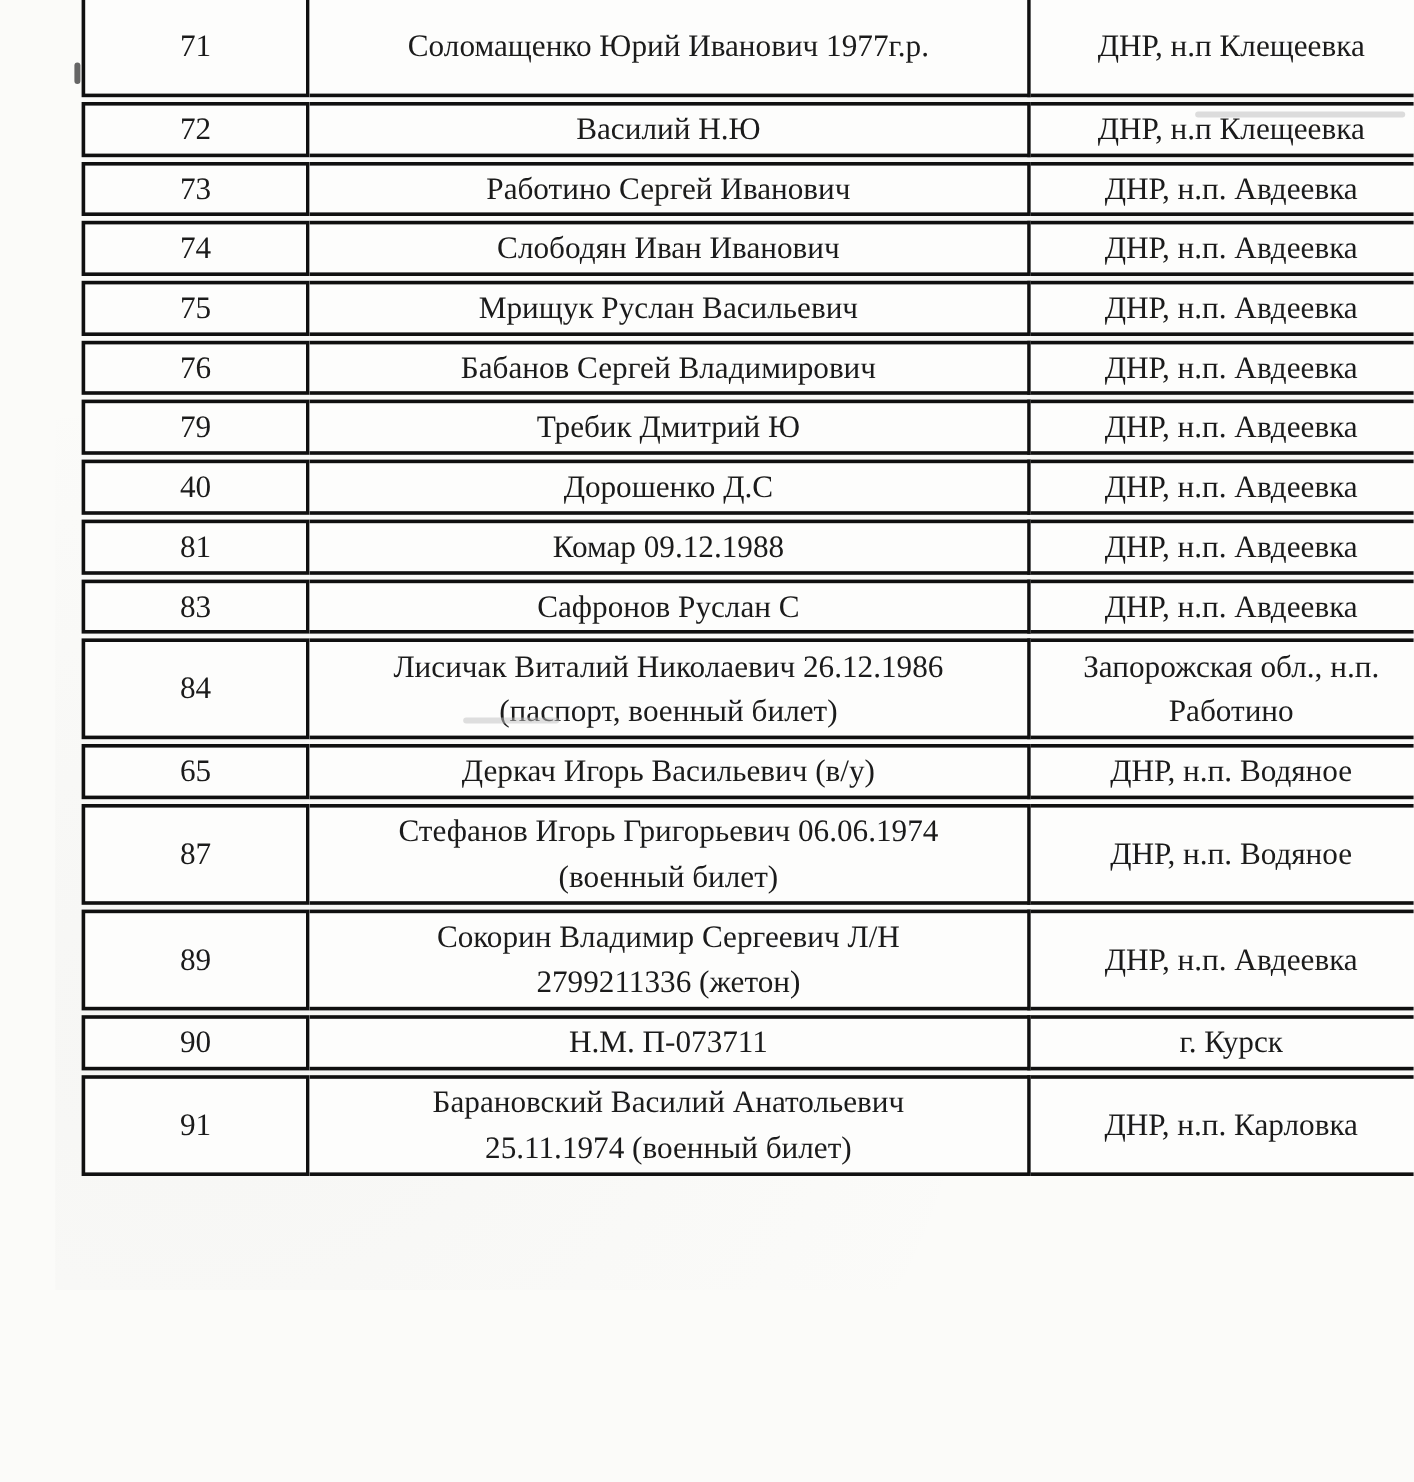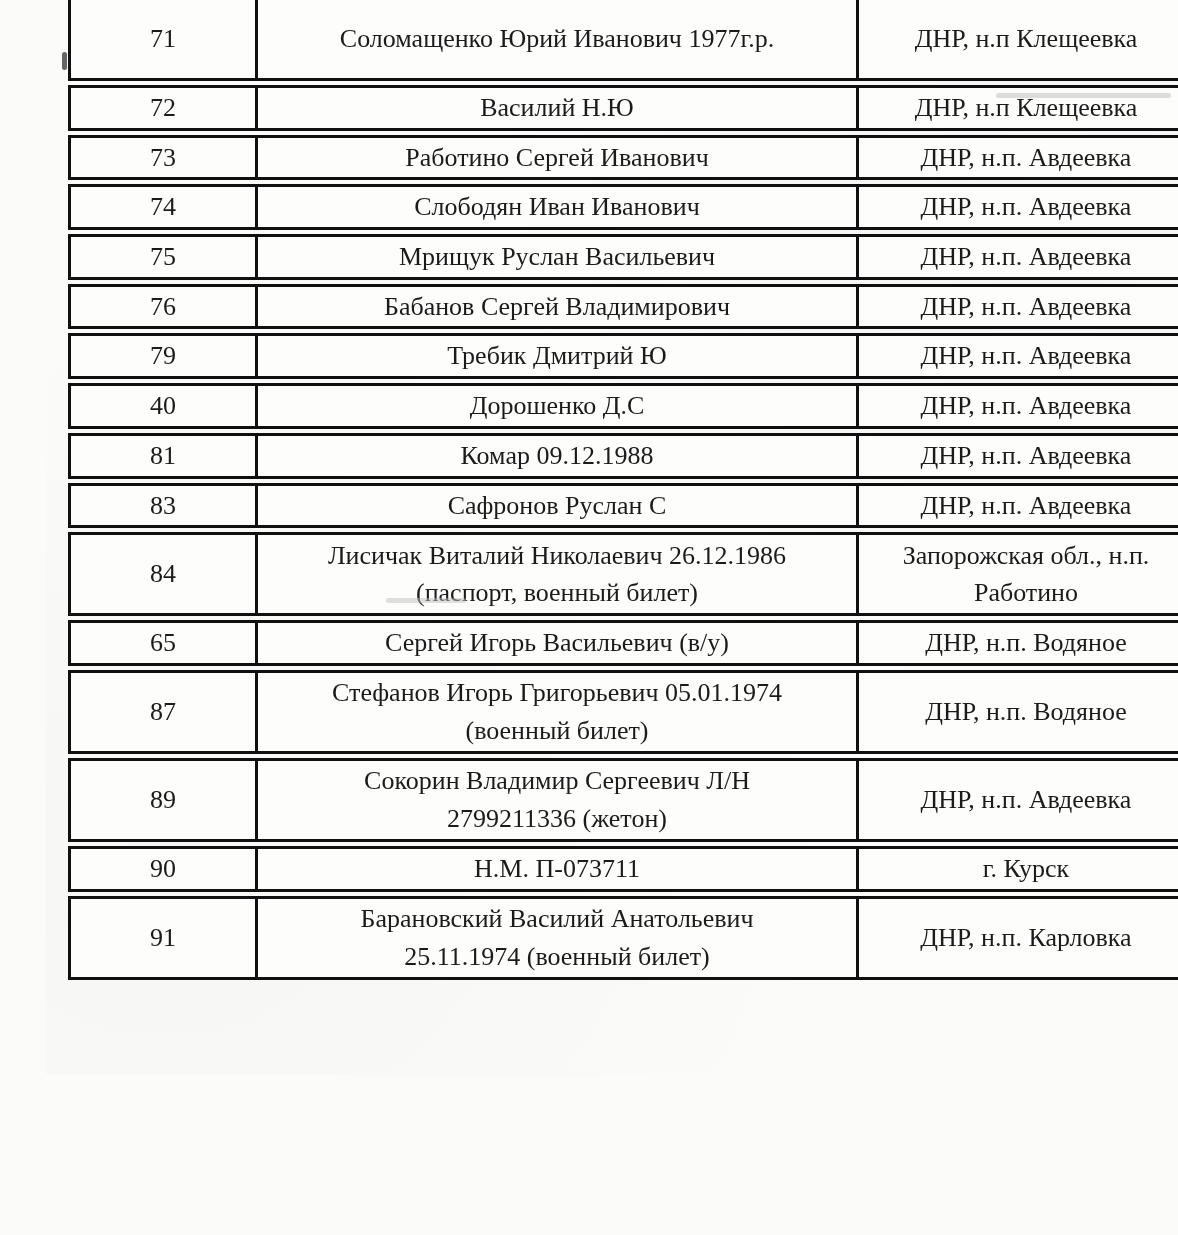--- a/index.html
+++ b/index.html
@@ -125,26 +125,26 @@
       </tr>
       <tr class="tall">
         <td>84</td>
         <td>Лисичак Виталий Николаевич 26.12.1986
 (паспорт, военный билет)</td>
         <td>Запорожская обл., н.п.
 Работино</td>
       </tr>
       <tr class="single">
         <td>65</td>
-        <td>Сергей Игорь Васильевич (в/у)</td>
+        <td>Деркач Игорь Васильевич (в/у)</td>
         <td>ДНР, н.п. Водяное</td>
       </tr>
       <tr class="tall">
         <td>87</td>
-        <td>Стефанов Игорь Григорьевич 05.01.1974
+        <td>Стефанов Игорь Григорьевич 06.06.1974
 (военный билет)</td>
         <td>ДНР, н.п. Водяное</td>
       </tr>
       <tr class="tall">
         <td>89</td>
         <td>Сокорин Владимир Сергеевич Л/Н
 2799211336 (жетон)</td>
         <td>ДНР, н.п. Авдеевка</td>
       </tr>
       <tr class="single">

